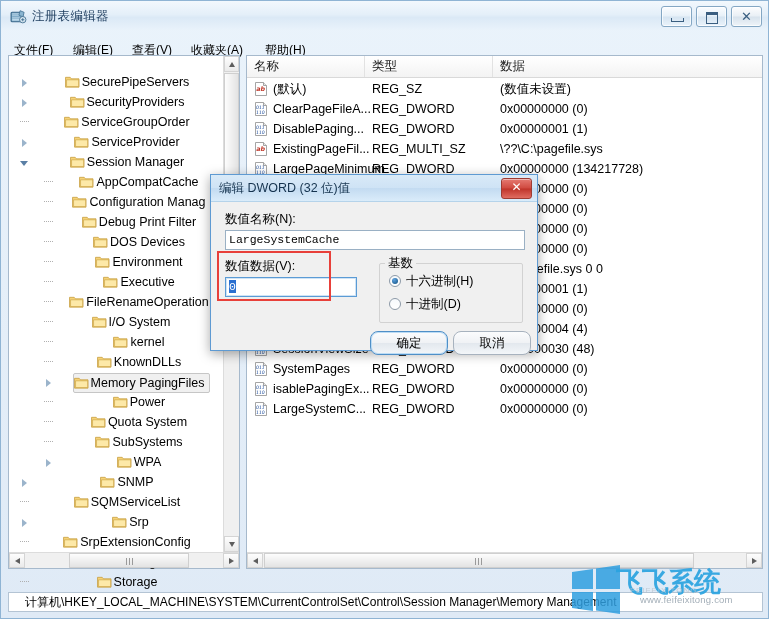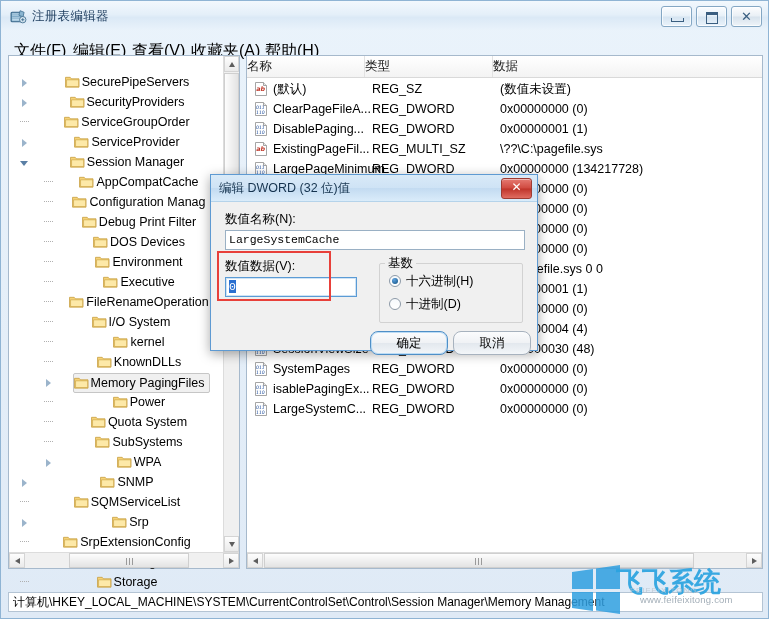--- a/index.html
+++ b/index.html
@@ -37,21 +37,21 @@
   }
   .gmin{position:absolute;left:9px;top:11px;width:11px;height:3px;border:1px solid #3a5e80;border-top:none;background:none;}
   .gmax{position:absolute;left:9px;top:5px;width:10px;height:8px;border:1px solid #3a5e80;border-top-width:3px;}
   .gclose{position:absolute;left:8px;top:3px;width:13px;height:13px;color:#3a5e80;font-size:13px;line-height:13px;text-align:center;font-family:"DejaVu Sans",sans-serif;}
   
   .menubar{
     position:absolute;left:0;top:30px;right:0;height:22px;
   }
   .menu-item{
     position:absolute;top:11px;height:17px;line-height:17px;padding:0 5px;
-    font-size:16px;color:#000;cursor:default;white-space:nowrap;
+    font-size:12px;color:#000;cursor:default;white-space:nowrap;
   }
   
   .pane{
     position:absolute;background:#fff;border:1px solid #a6b9cc;box-sizing:border-box;
   }
   #tree-pane{left:7px;top:54px;width:232px;height:514px;}
   #list-pane{left:245px;top:54px;width:517px;height:514px;}
   .tree-scroll{
     position:absolute;left:0;top:16px;width:215px;height:584px;overflow:hidden;text-align:center;
   }
@@ -109,33 +109,33 @@
   .hsb .grip{position:absolute;top:4px;width:7px;height:7px;
     background:repeating-linear-gradient(to right,#9a9a9a 0 1px,transparent 1px 3px);}
   
   .lheader{
     position:absolute;left:0;top:0;right:0;height:22px;
     background:linear-gradient(to bottom,#ffffff,#f3f3f3);
     border-bottom:1px solid #d9d9d9;box-sizing:border-box;
   }
   .lhcell{
     position:absolute;top:0;height:21px;line-height:21px;font-size:12.5px;color:#1a1a1a;
-    border-right:1px solid #e2e2e2;box-sizing:border-box;cursor:pointer;
+    padding-left:7px;border-right:1px solid #e2e2e2;box-sizing:border-box;cursor:pointer;
   }
   .lrow{position:absolute;left:0;right:0;height:20px;line-height:20px;white-space:nowrap;cursor:default;}
   .c-name{position:absolute;left:7px;font-size:12.5px;}
   .c-type{position:absolute;left:125px;font-size:12.5px;}
   .c-data{position:absolute;left:253px;font-size:12.5px;}
   .vicon{position:absolute;left:0;top:3px;width:14px;height:14px;}
   .nm{margin-left:19px;}
   
   .statusbar{
     position:absolute;left:7px;bottom:6px;width:755px;height:20px;
     background:#fff;border:1px solid #b4c4d4;box-sizing:border-box;
-    font-size:12px;line-height:18px;padding-left:4px;color:#000;overflow:hidden;white-space:nowrap;
+    font-size:12px;line-height:18px;padding-left:16px;color:#000;overflow:hidden;white-space:nowrap;
   }
   
   .dialog{
     position:absolute;left:209px;top:173px;width:328px;height:177px;
     background:linear-gradient(to bottom,#f0f0f0,#f0f0f0);
     border:1px solid #5e9ad2;box-sizing:border-box;
     box-shadow:0 3px 11px rgba(0,0,0,.35);
   }
   .dlg-title{
     position:absolute;left:0;top:0;right:0;height:26px;

